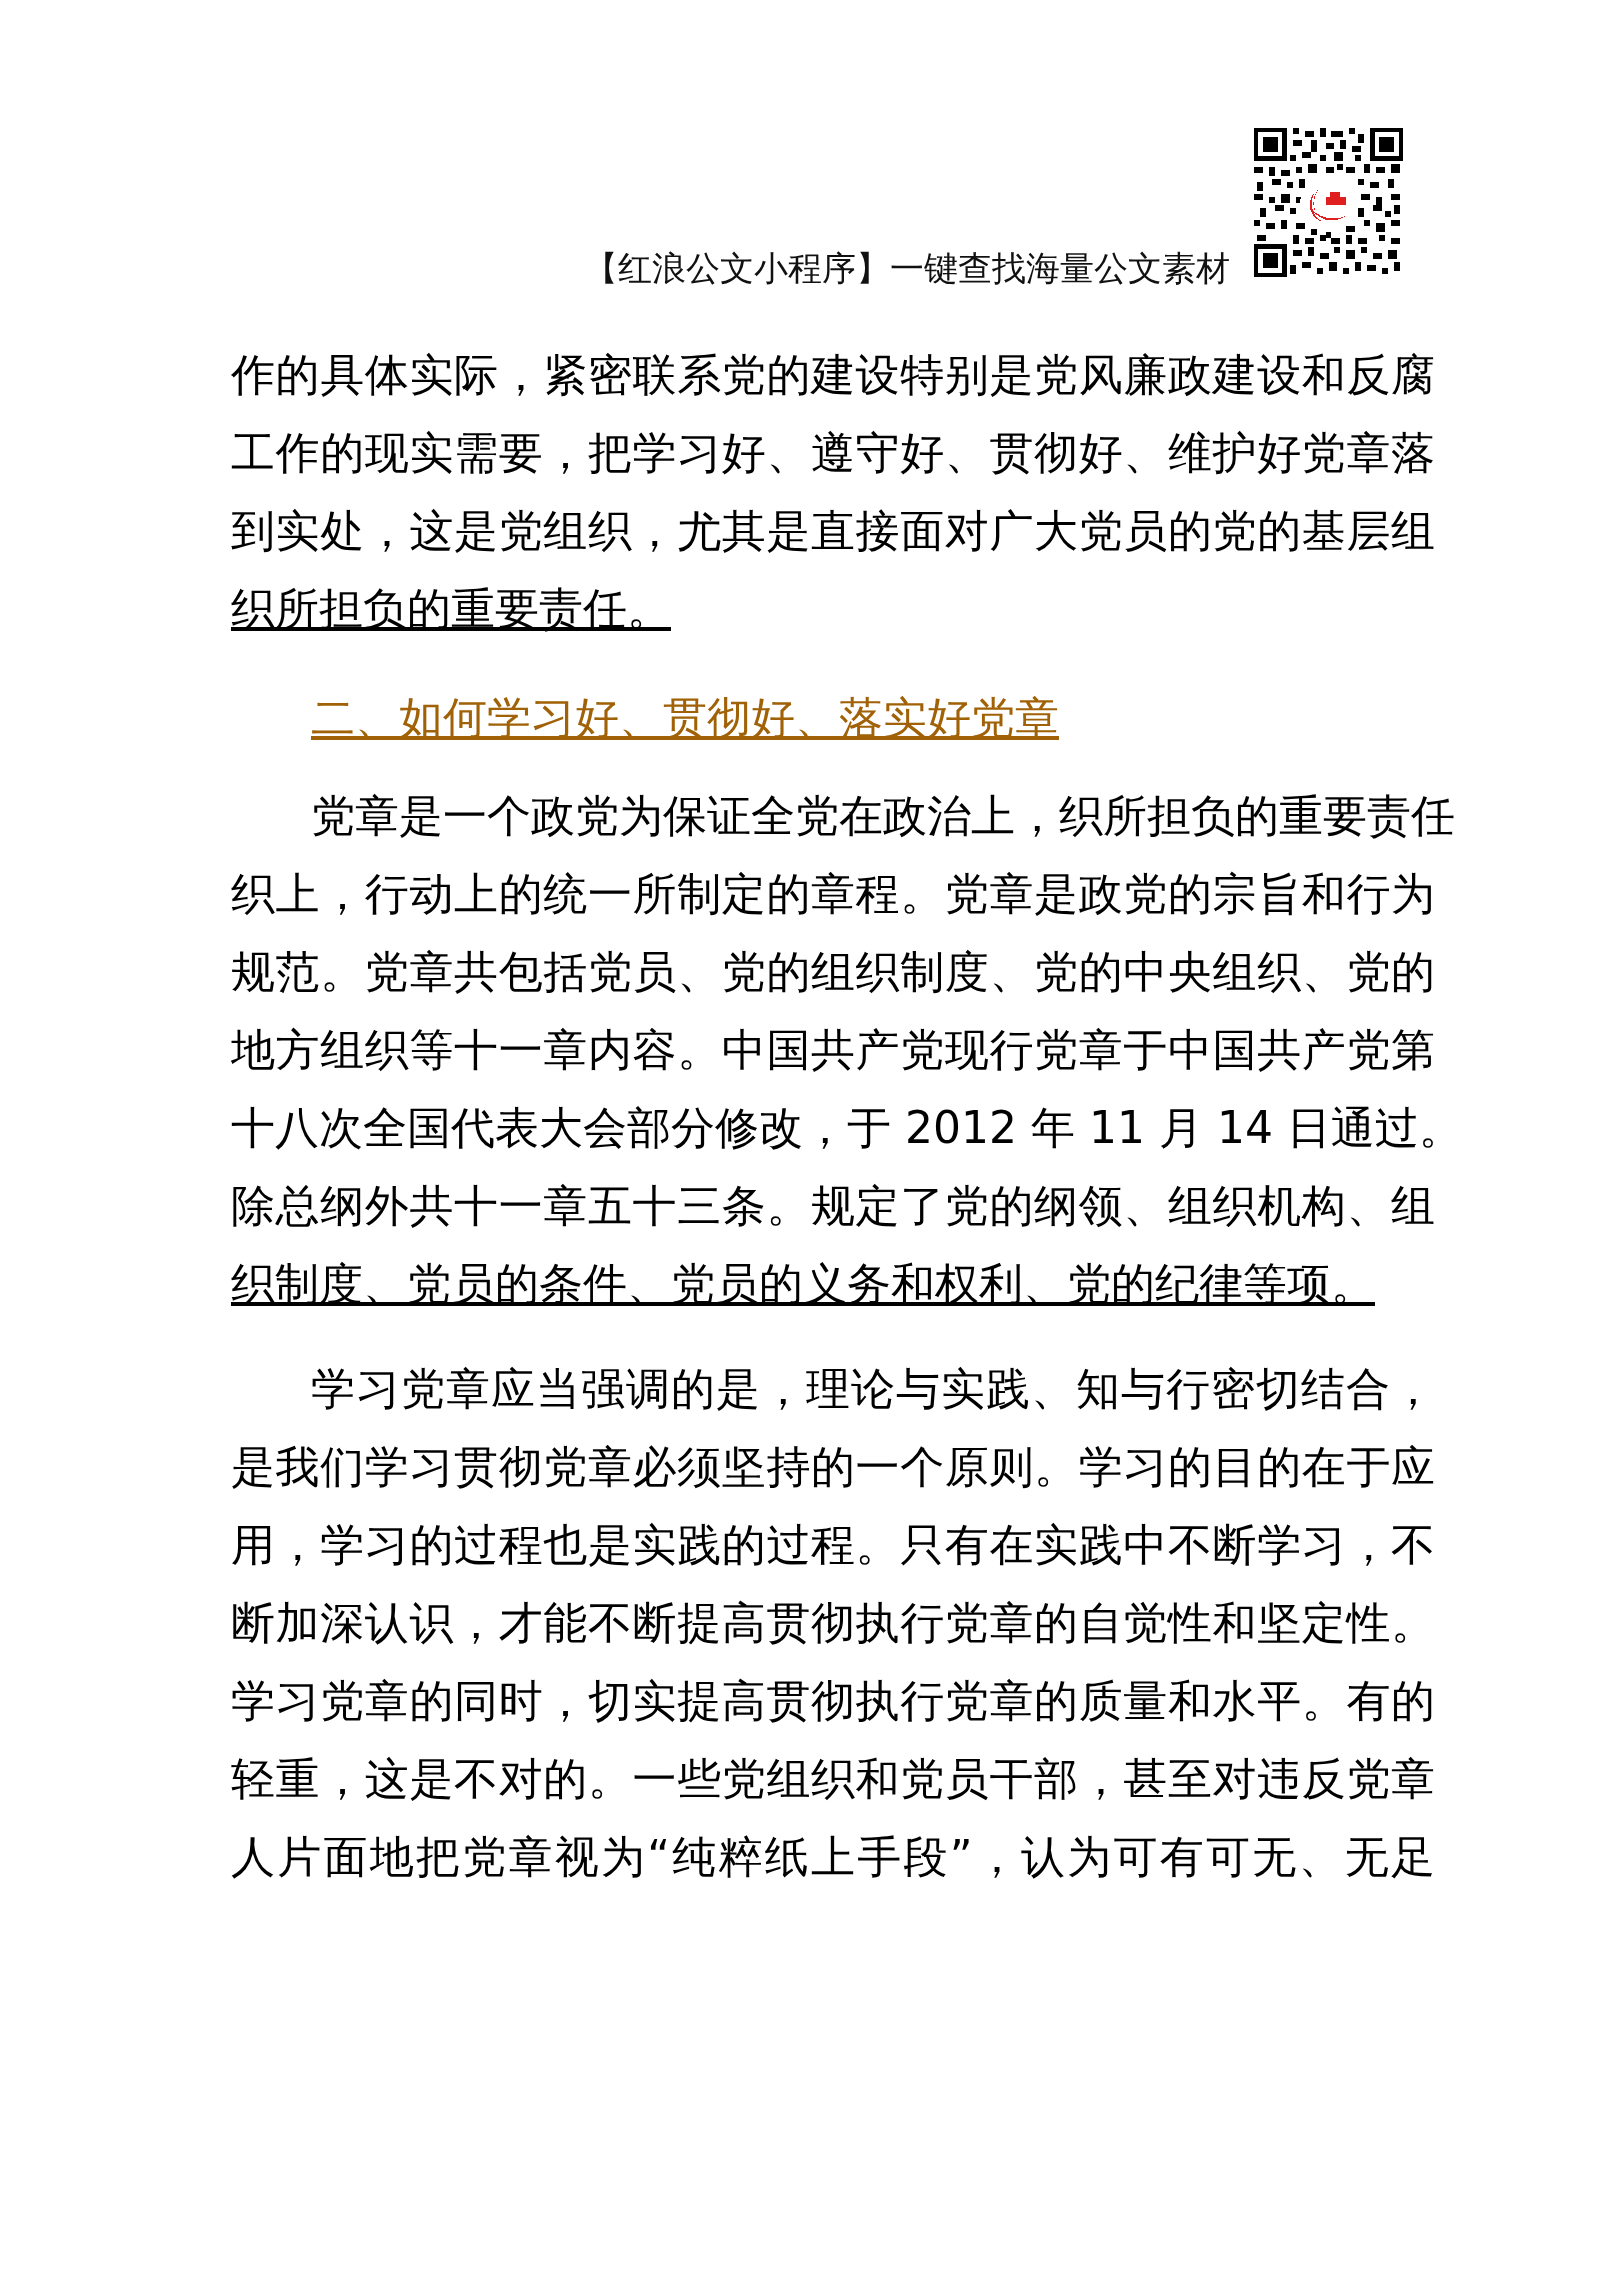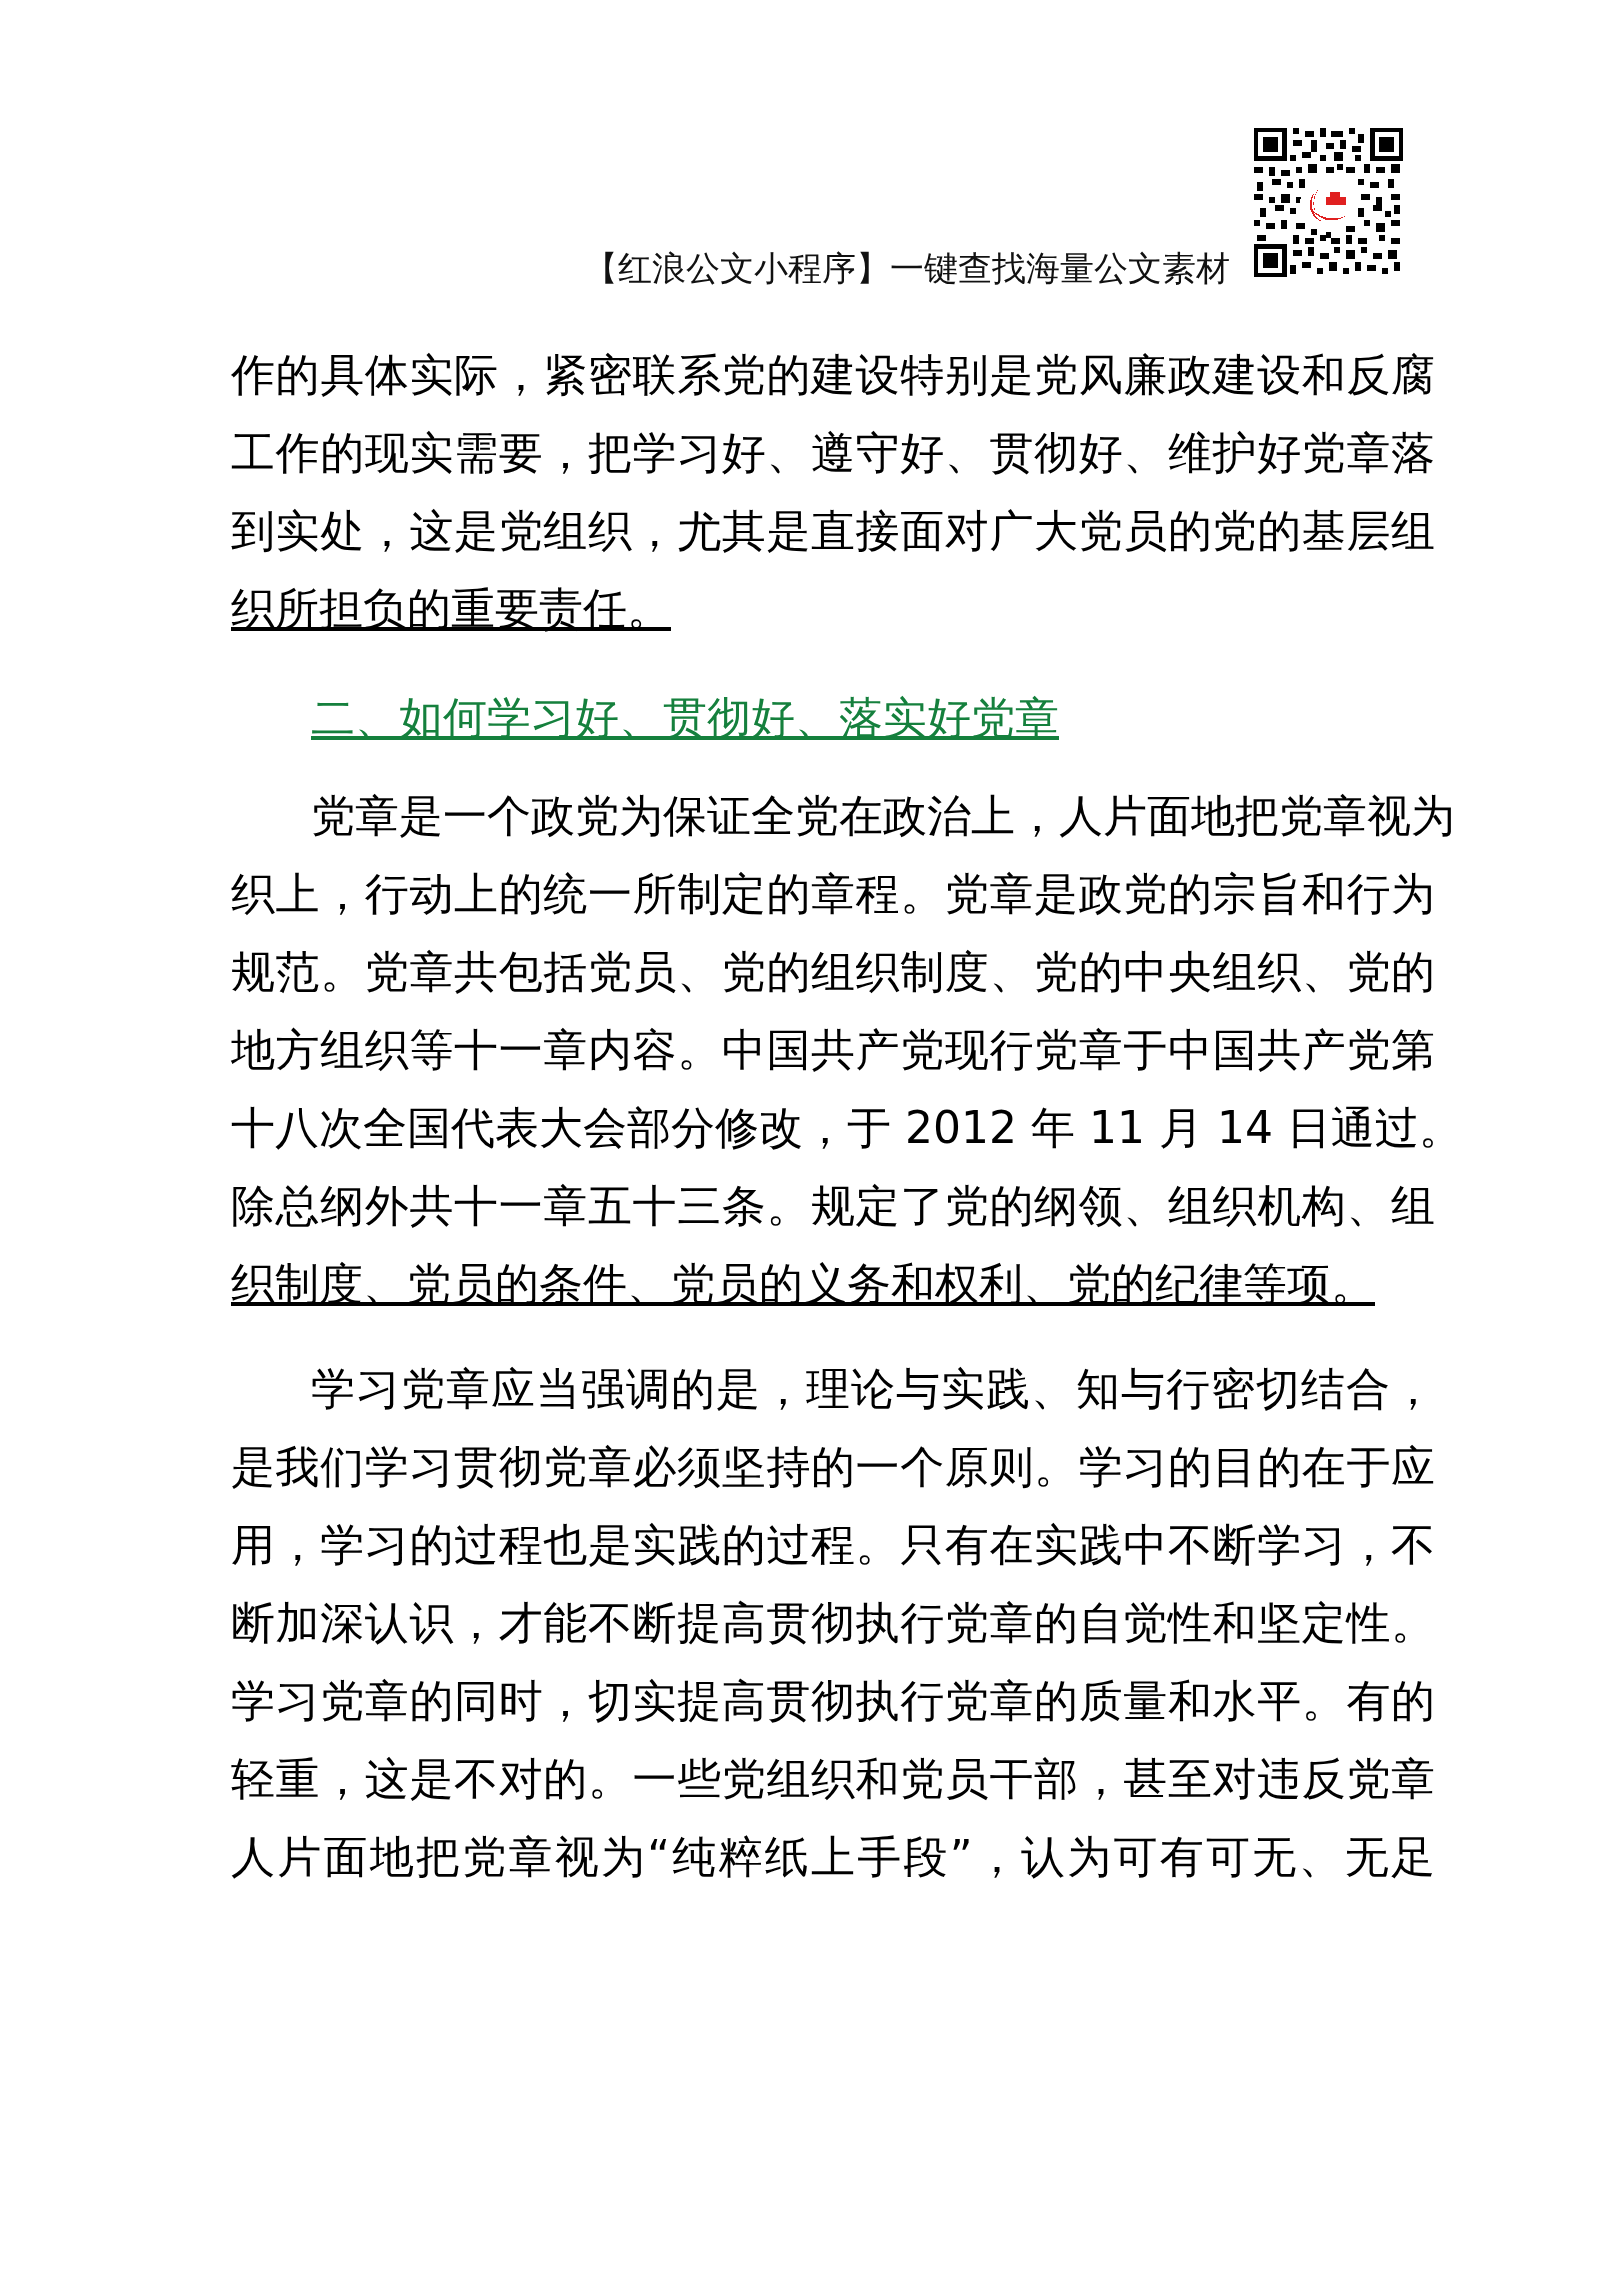--- a/index.html
+++ b/index.html
@@ -11,21 +11,21 @@
                    font-size: 34px; line-height: 43px; color: #111111; white-space: nowrap;
                    letter-spacing: 0px; }
 
   .qr-code { position: absolute; left: 1254px; top: 127px; width: 149px; height: 151px; }
   .qr-code svg { width: 100%; height: 100%; display: block; }
 
   .body-text { position: absolute; left: 231px; top: 336px; width: 1204px; }
   .para { margin: 0; font-size: 44px; line-height: 78px; text-align: justify;
           text-justify: inter-character; word-break: break-all; }
   .p1 { margin-bottom: 31px; }
-  .heading { color: #15803d; margin-bottom: 19.6px; }
+  .heading { color: #a16207; margin-bottom: 19.6px; }
   .p2 { margin-bottom: 27.4px; }
   .line { display: block; white-space: nowrap; text-align-last: justify; text-align: justify; }
   .line.last { text-align-last: left; text-decoration: underline; }
 </style>
 </head>
 <body>
 
 <div class="page">
 
   <div class="header-banner">【红浪公文小程序】一键查找海量公文素材</div>
@@ -153,21 +153,21 @@
       <span class="line">工作的现实需要，把学习好、遵守好、贯彻好、维护好党章落</span>
       <span class="line">到实处，这是党组织，尤其是直接面对广大党员的党的基层组</span>
       <span class="line last">织所担负的重要责任。</span>
     </p>
 
     <p class="para heading" style="padding-left:80px;">
       <span class="line last">二、如何学习好、贯彻好、落实好党章</span>
     </p>
 
     <p class="para p2">
-      <span class="line" style="padding-left:80px;">党章是一个政党为保证全党在政治上，人片面地把党章视为</span>
+      <span class="line" style="padding-left:80px;">党章是一个政党为保证全党在政治上，织所担负的重要责任</span>
       <span class="line">织上，行动上的统一所制定的章程。党章是政党的宗旨和行为</span>
       <span class="line">规范。党章共包括党员、党的组织制度、党的中央组织、党的</span>
       <span class="line">地方组织等十一章内容。中国共产党现行党章于中国共产党第</span>
       <span class="line">十八次全国代表大会部分修改，于 2012 年 11 月 14 日通过。</span>
       <span class="line">除总纲外共十一章五十三条。规定了党的纲领、组织机构、组</span>
       <span class="line last">织制度、党员的条件、党员的义务和权利、党的纪律等项。</span>
     </p>
 
     <p class="para p3">
       <span class="line" style="padding-left:80px;">学习党章应当强调的是，理论与实践、知与行密切结合，</span>

